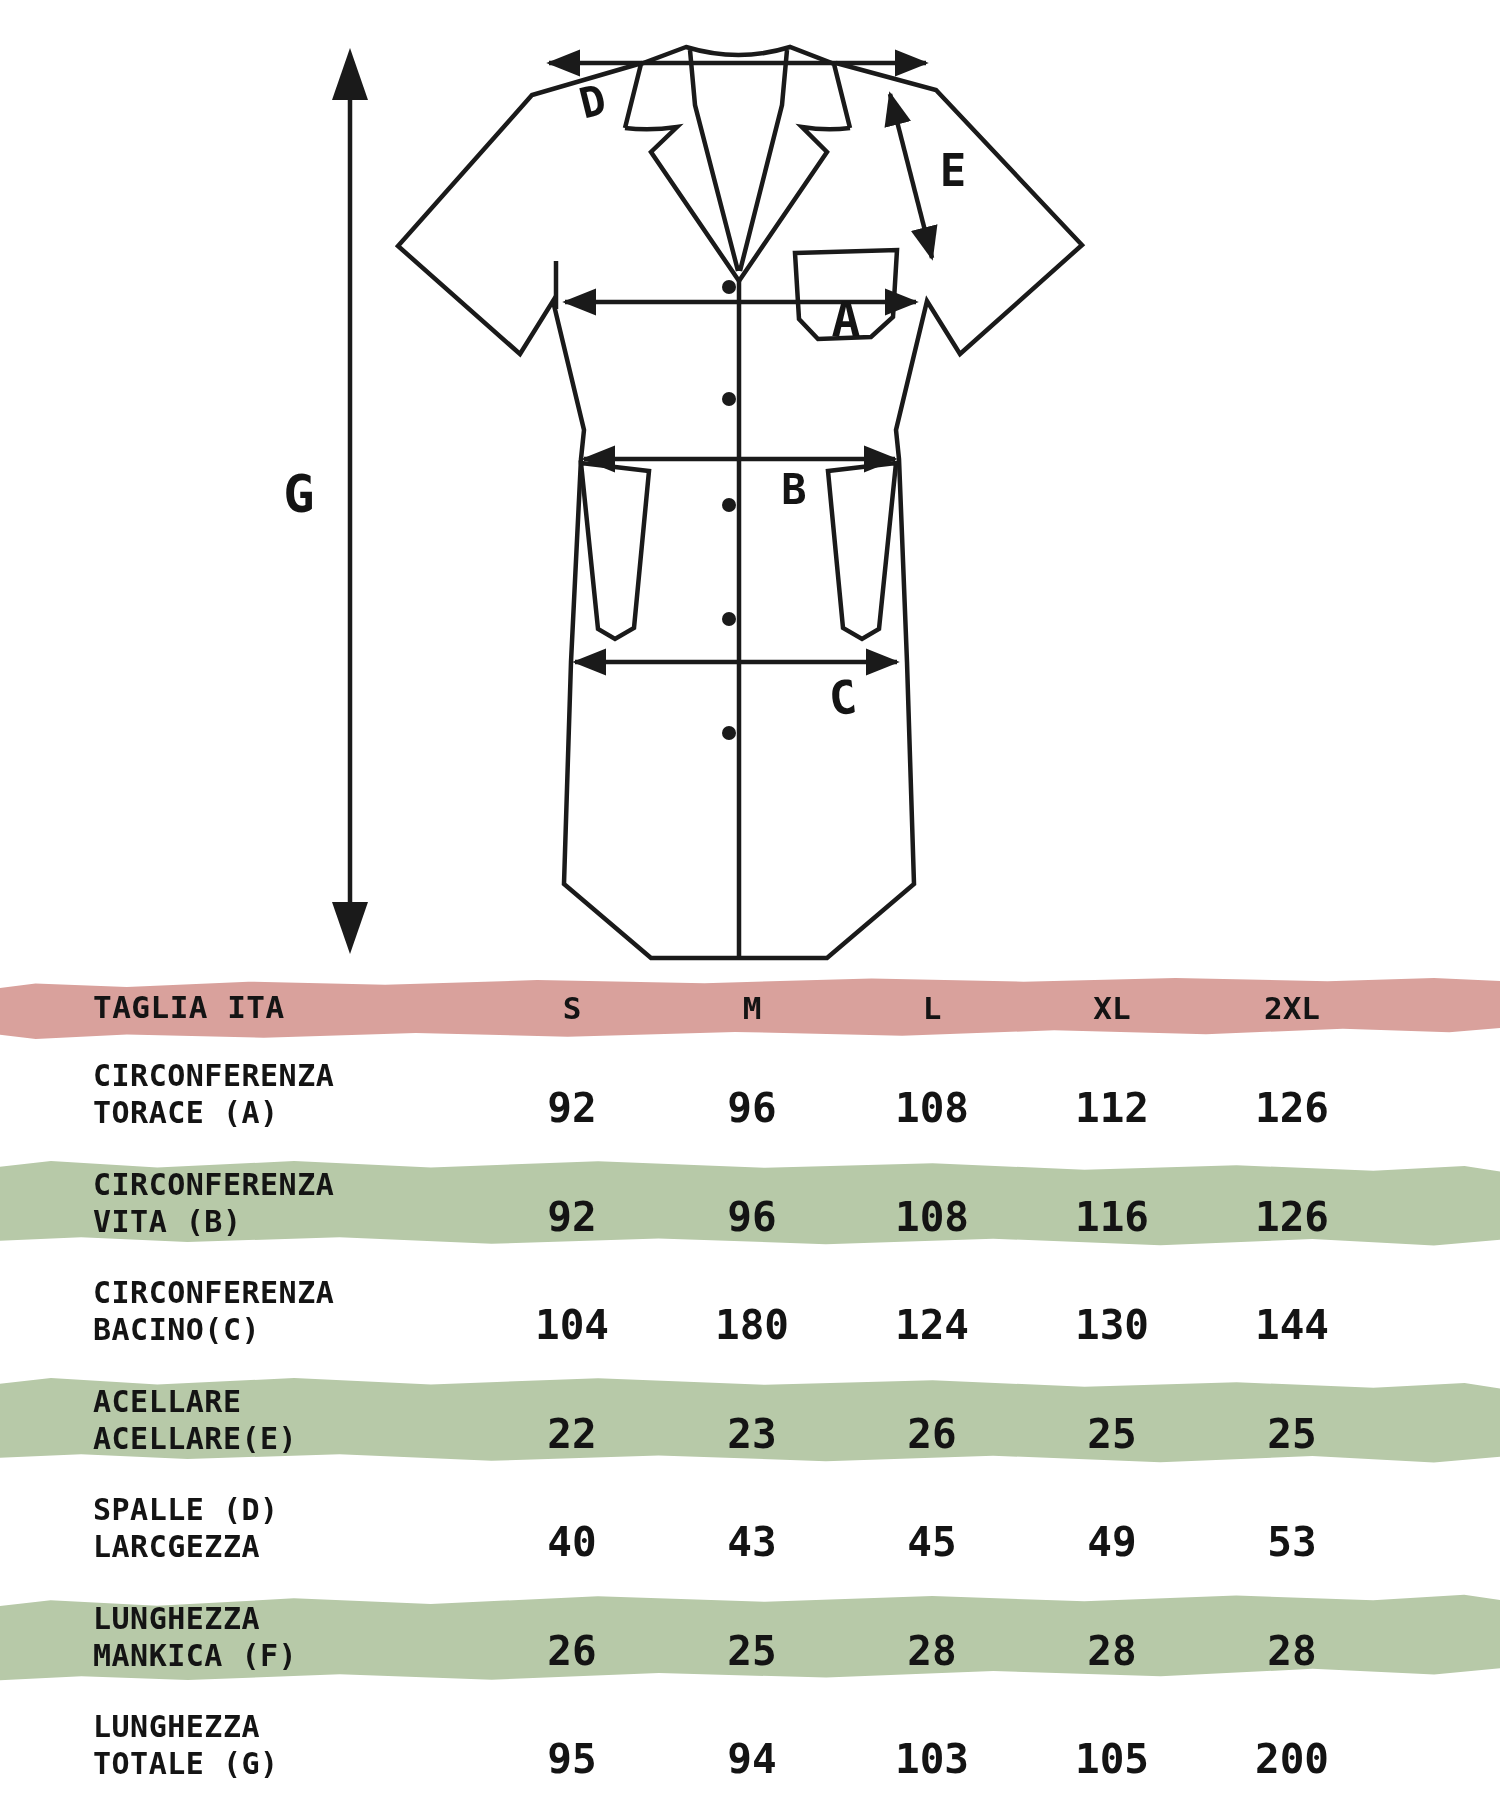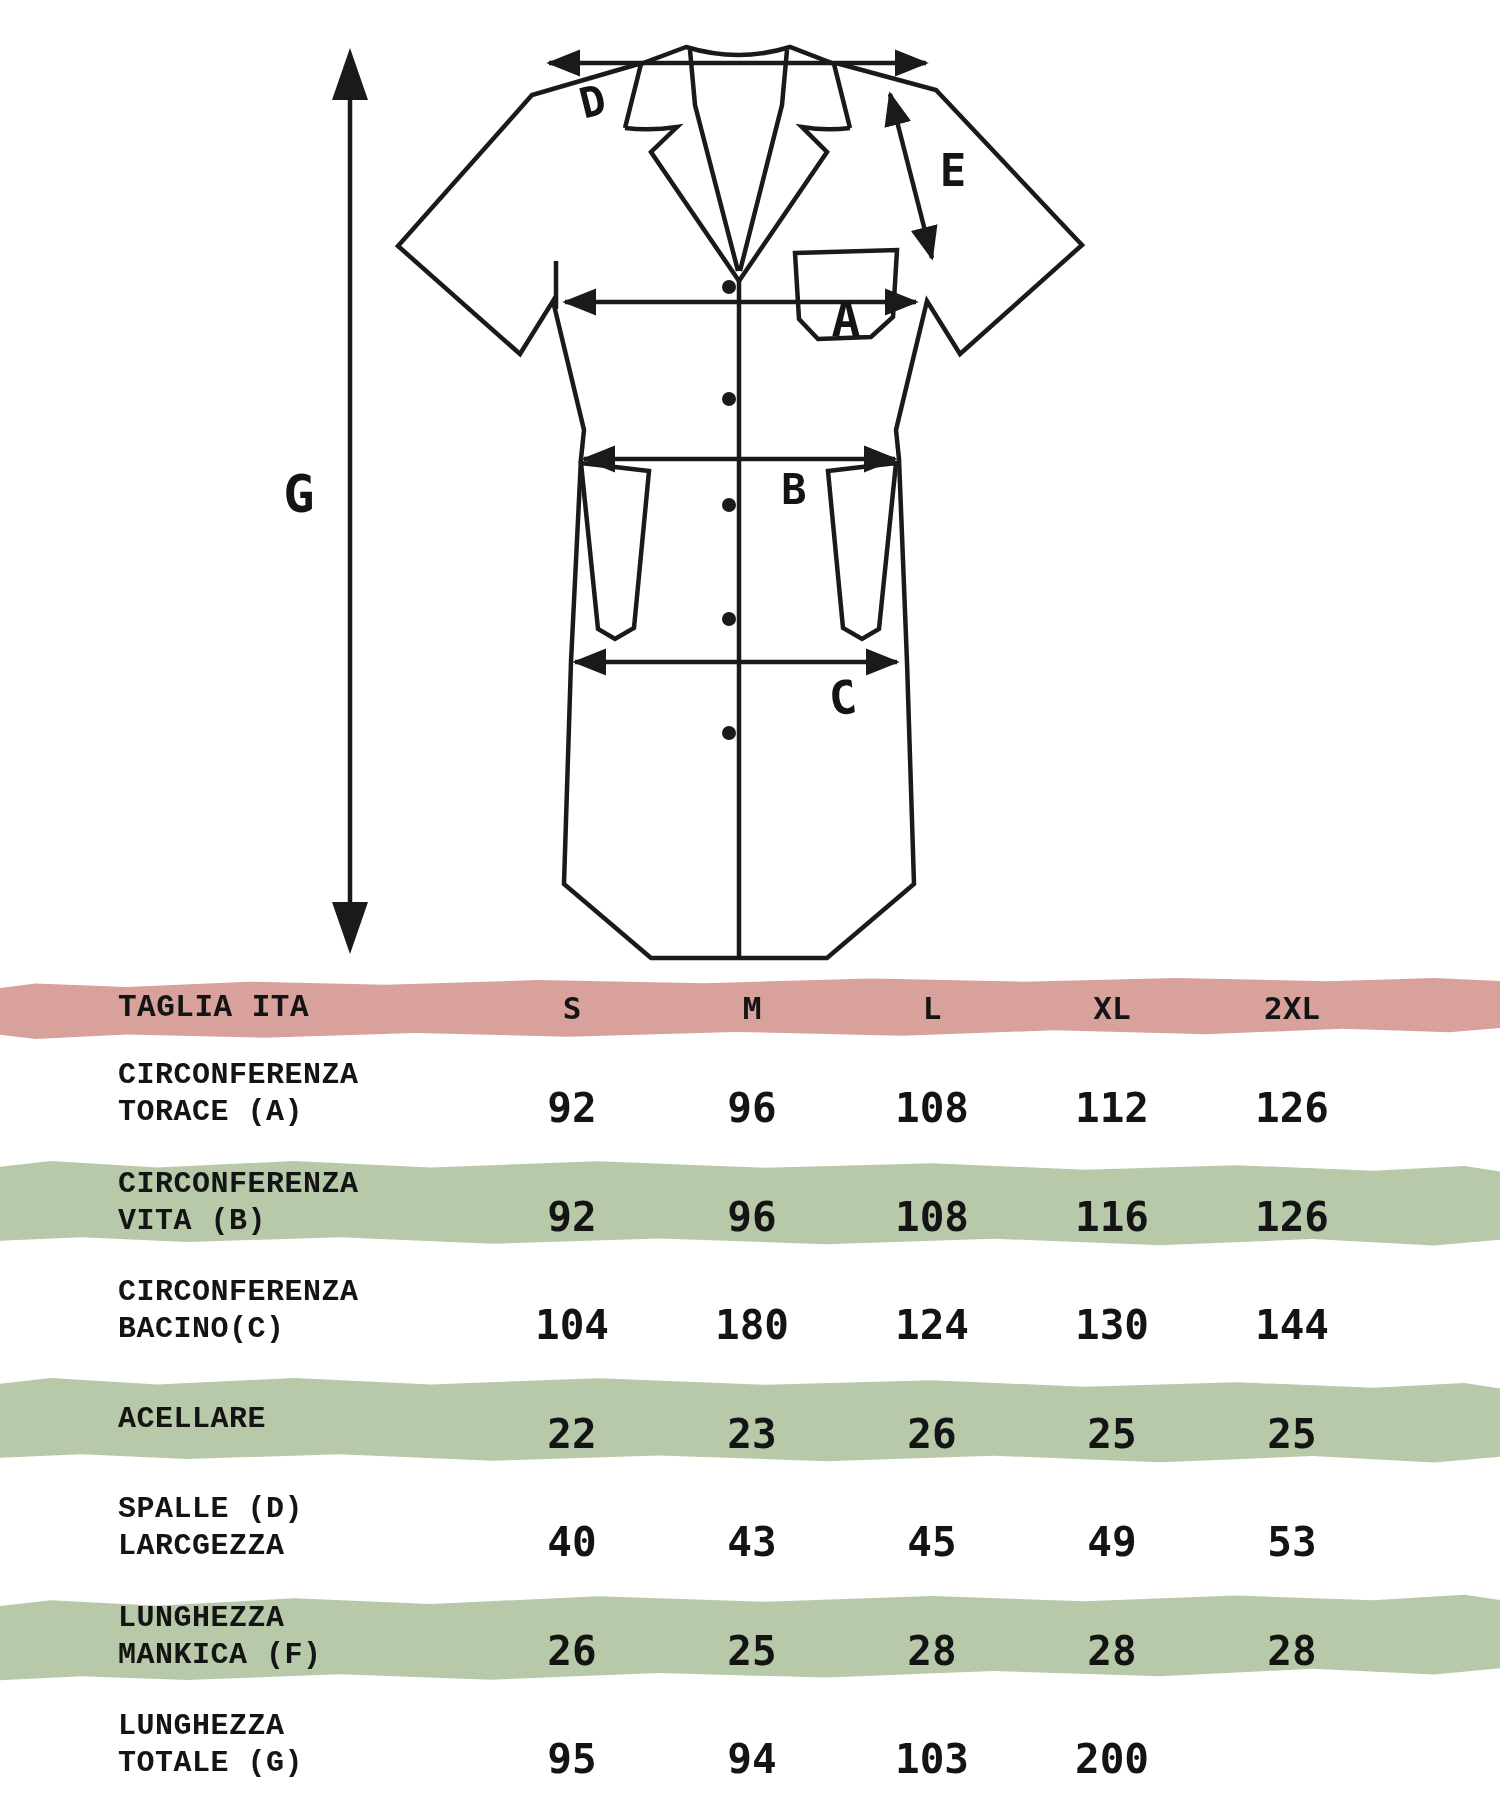--- a/index.html
+++ b/index.html
@@ -31,25 +31,24 @@
     clip-path:polygon(0 16%,3% 7%,9% 13%,17% 5%,26% 11%,36% 4%,47% 10%,58% 3%,68% 9%,78% 4%,88% 10%,95% 5%,100% 11%,100% 86%,96% 94%,89% 88%,80% 96%,70% 89%,60% 97%,49% 90%,38% 97%,28% 90%,18% 97%,9% 91%,3% 98%,0 89%);
   }
   .band.green {
     top:11px; bottom:11px;
     transform:rotate(0.2deg);
     clip-path:polygon(0 12%,4% 4%,11% 11%,20% 3%,29% 10%,40% 2%,51% 9%,62% 3%,72% 10%,82% 4%,91% 10%,97% 4%,100% 12%,100% 88%,95% 96%,87% 89%,77% 97%,66% 90%,55% 97%,44% 91%,33% 98%,23% 91%,13% 97%,6% 92%,0 97%);
   }
   .trow:nth-child(7) .band.green { transform:rotate(-0.22deg); }
   .label-cell {
     position:relative; z-index:1;
-    width:482px; box-sizing:border-box; padding-left:118px;
+    width:482px; box-sizing:border-box; padding-left:93px;
     display:flex; flex-direction:column; justify-content:center;
     font-size:30px; line-height:37px; font-weight:bold; letter-spacing:0.5px;
     white-space:nowrap;
-    font-family:Liberation Mono, monospace;
   }
   .trow.header .label-cell { font-size:31px; }
   .val-cell {
     position:relative; z-index:1;
     width:180px; box-sizing:border-box;
     display:flex; align-items:center; justify-content:center;
     font-size:41px; font-weight:bold;
   }
   .trow:not(.header) .val-cell { padding-top:28px; }
   .trow.header .val-cell { font-size:31px; }
@@ -173,20 +172,21 @@
       <div class="val-cell">180</div>
       <div class="val-cell">124</div>
       <div class="val-cell">130</div>
       <div class="val-cell">144</div>
     </div>
 
     <div class="trow">
       <div class="band green" style="background: rgb(183, 201, 168);"></div>
       <div class="label-cell">
         <span>ACELLARE</span>
+        <span>ACELLARE(E)</span>
       </div>
       <div class="val-cell">22</div>
       <div class="val-cell">23</div>
       <div class="val-cell">26</div>
       <div class="val-cell">25</div>
       <div class="val-cell">25</div>
     </div>
 
     <div class="trow">
       <div class="label-cell">
@@ -214,17 +214,18 @@
     </div>
 
     <div class="trow">
       <div class="label-cell">
         <span>LUNGHEZZA</span>
         <span>TOTALE (G)</span>
       </div>
       <div class="val-cell">95</div>
       <div class="val-cell">94</div>
       <div class="val-cell">103</div>
+      <div class="val-cell">105</div>
       <div class="val-cell">200</div>
     </div>
 
   </div>
 </div>
 
 </body></html>

